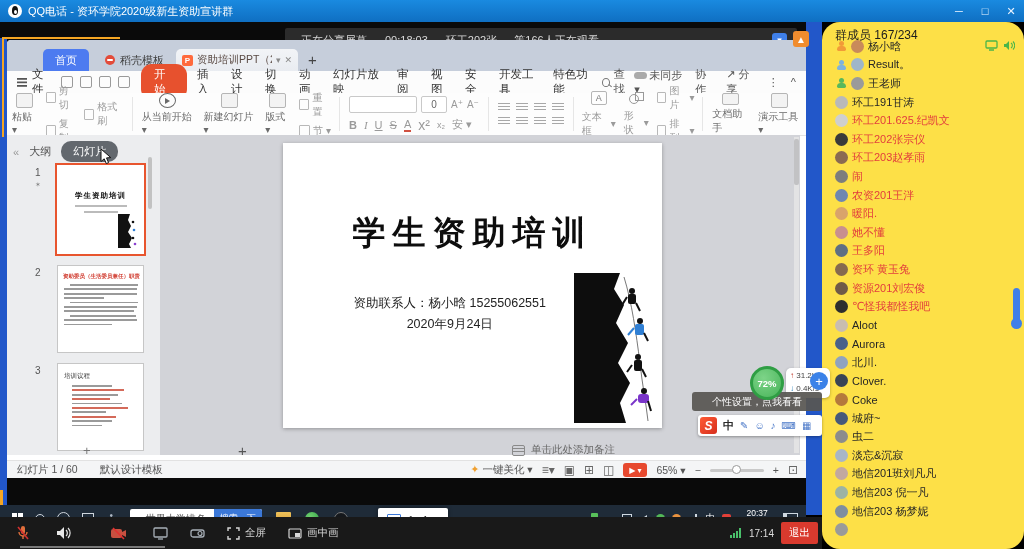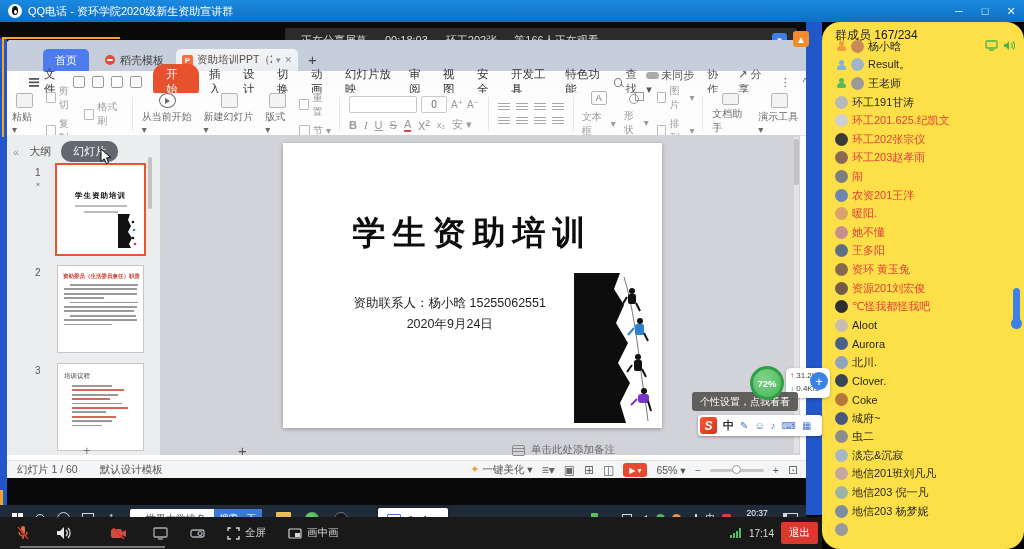--- a/index.html
+++ b/index.html
@@ -50,21 +50,21 @@
   .tab-home{margin-left:36px;width:46px;justify-content:center;background:#4d7bf0;color:#fff;border-radius:5px 5px 0 0;}
   .tab-docker{margin-left:8px;padding:0 8px;color:#3c3c3c;gap:5px;}
   .docker-ico{width:10px;height:10px;border-radius:50%;background:#e34b3a;position:relative;}
   .docker-ico::after{content:"";position:absolute;left:2px;top:4px;width:6px;height:2px;background:#fff;border-radius:1px;}
   .tab-doc{margin-left:4px;width:122px;background:linear-gradient(#f2f4f7,#e9ecf1);border-radius:5px 5px 0 0;color:#5a4a44;padding:0 6px;gap:4px;}
   .tab-doc .lbl{white-space:nowrap;overflow:hidden;text-overflow:clip;font-size:10.5px;flex:1;}
   .p-ico{width:11px;height:11px;border-radius:2px;background:#ff6a3d;color:#fff;font-size:8px;font-weight:bold;display:flex;align-items:center;justify-content:center;flex:0 0 11px;}
   .tab-x,.tab-v{color:#8a8a8a;font-size:9px;}
   .tab-plus{margin-left:10px;color:#444;font-size:15px;align-self:center;margin-top:8px;}
 
-  .menubar{position:absolute;left:12px;top:31px;width:100%;height:22px;background:#fcfcfc;display:flex;align-items:center;font-size:11.5px;color:#333;border-bottom:1px solid #ececec;}
+  .menubar{position:absolute;left:0;top:31px;width:100%;height:22px;background:#fcfcfc;display:flex;align-items:center;font-size:11.5px;color:#333;border-bottom:1px solid #ececec;}
   .hamb{width:11px;height:9px;margin:0 5px 0 10px;background:linear-gradient(#555 1.5px,transparent 1.5px) 0 0/11px 3.5px repeat-y;}
   .mini-icos{display:flex;gap:7px;margin:0 8px;}
   .mini-ico{width:10px;height:10px;border:1px solid #9a9a9a;border-radius:2px;}
   .menu-item{padding:2px 7px;cursor:default;}
   .menu-item.active{background:#e7512e;color:#fff;border-radius:11px;padding:3px 13px;margin:0 3px;}
   .menu-find{color:#555;margin-left:2px;display:flex;align-items:center;gap:3px;}
   .lens{width:7px;height:7px;border:1.4px solid #777;border-radius:50%;position:relative;}
   .lens::after{content:"";position:absolute;left:5px;top:6px;width:4px;height:1.4px;background:#777;transform:rotate(40deg);}
   .menu-right{margin-left:auto;display:flex;align-items:center;gap:12px;margin-right:10px;color:#555;font-size:11px;}
   .cloud{width:13px;height:7px;background:#aaa;border-radius:6px;display:inline-block;margin-right:2px;}
@@ -170,21 +170,21 @@
   .cb-exit{background:#d93a2e;color:#fff;font-size:10.5px;padding:4px 8px;border-radius:2px;}
   .cb-sig{width:12px;height:10px;background:linear-gradient(#49c06a,#49c06a) 0 100%/2px 3px no-repeat,linear-gradient(#49c06a,#49c06a) 3px 100%/2px 5px no-repeat,linear-gradient(#49c06a,#49c06a) 6px 100%/2px 7px no-repeat,linear-gradient(#49c06a,#49c06a) 9px 100%/2px 10px no-repeat;}
   .cb-time{color:#ddd;font-size:10px;}
   .vol-strip{position:absolute;left:20px;bottom:1px;width:145px;height:2px;background:#7a7a7a;}
 
   
   .speed-chip{left:786px;top:368px;width:44px;height:30px;background:#fff;border-radius:5px;box-shadow:0 1px 3px rgba(0,0,0,.3);z-index:50;font-size:8px;color:#444;padding:2px 0 0 4px;box-sizing:border-box;line-height:1.6;white-space:nowrap;}
   .up-arrow{color:#c0392b;} .down-arrow{color:#2980b9;}
   .green-ball{left:750px;top:366px;width:34px;height:34px;border-radius:50%;background:radial-gradient(circle at 38% 32%,#7dd488,#49b45a);border:3px solid #2f9e44;box-sizing:border-box;display:flex;align-items:center;justify-content:center;color:#fff;font-weight:bold;font-size:9.5px;z-index:51;}
   .blue-plus{left:810px;top:372px;width:18px;height:18px;border-radius:50%;background:#3b82e8;color:#fff;display:flex;align-items:center;justify-content:center;font-size:13px;z-index:52;}
-  .tooltip{left:692px;top:392px;height:19px;background:rgba(88,86,82,.93);border-radius:3px;color:#fff;font-size:10px;display:flex;align-items:center;padding:0 8px;z-index:50;white-space:nowrap;}
+  .tooltip{left:692px;top:392px;height:19px;background:rgba(88,86,82,.93);border-radius:3px;color:#fff;font-size:10px;display:flex;align-items:center;padding:0 20px;z-index:50;white-space:nowrap;}
   .sogou{left:698px;top:415px;width:124px;height:21px;background:#fff;border-radius:3px;box-shadow:0 1px 3px rgba(0,0,0,.35);display:flex;align-items:center;gap:6px;padding-left:2px;box-sizing:border-box;z-index:50;}
   .sg-logo{width:17px;height:17px;border-radius:3px;background:linear-gradient(135deg,#ff5a34,#d62f1e);color:#fff;font-weight:bold;font-style:italic;font-size:12px;display:flex;align-items:center;justify-content:center;}
   .sg-zh{font-size:11px;color:#2a2a2a;font-weight:bold;}
   .sg-g{font-size:10px;color:#4a78c8;}
 
   .cursor{left:100px;top:148px;z-index:70;}
 </style>
 </head>
 <body>
 

